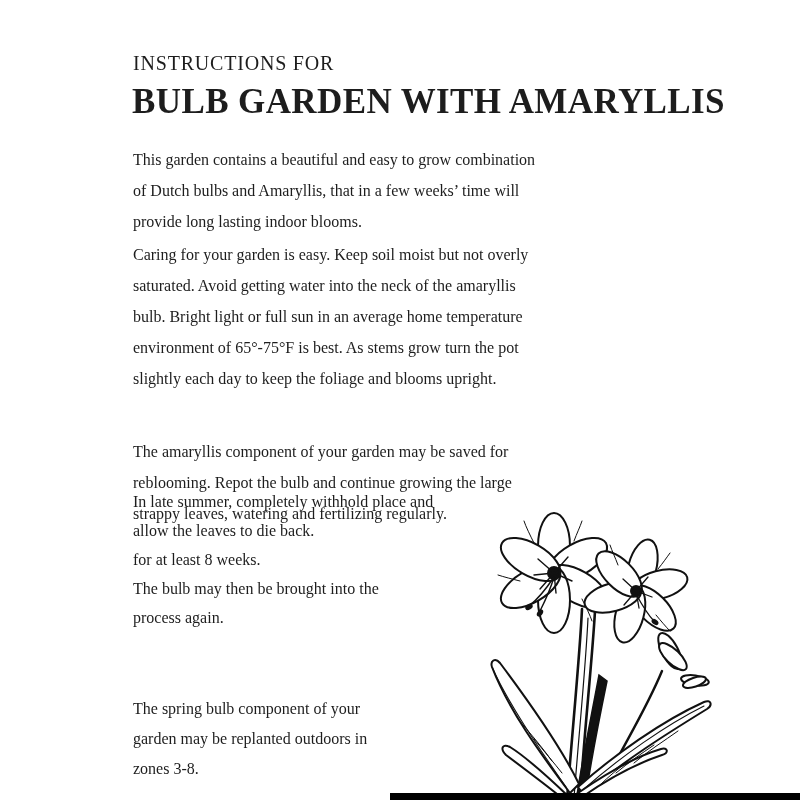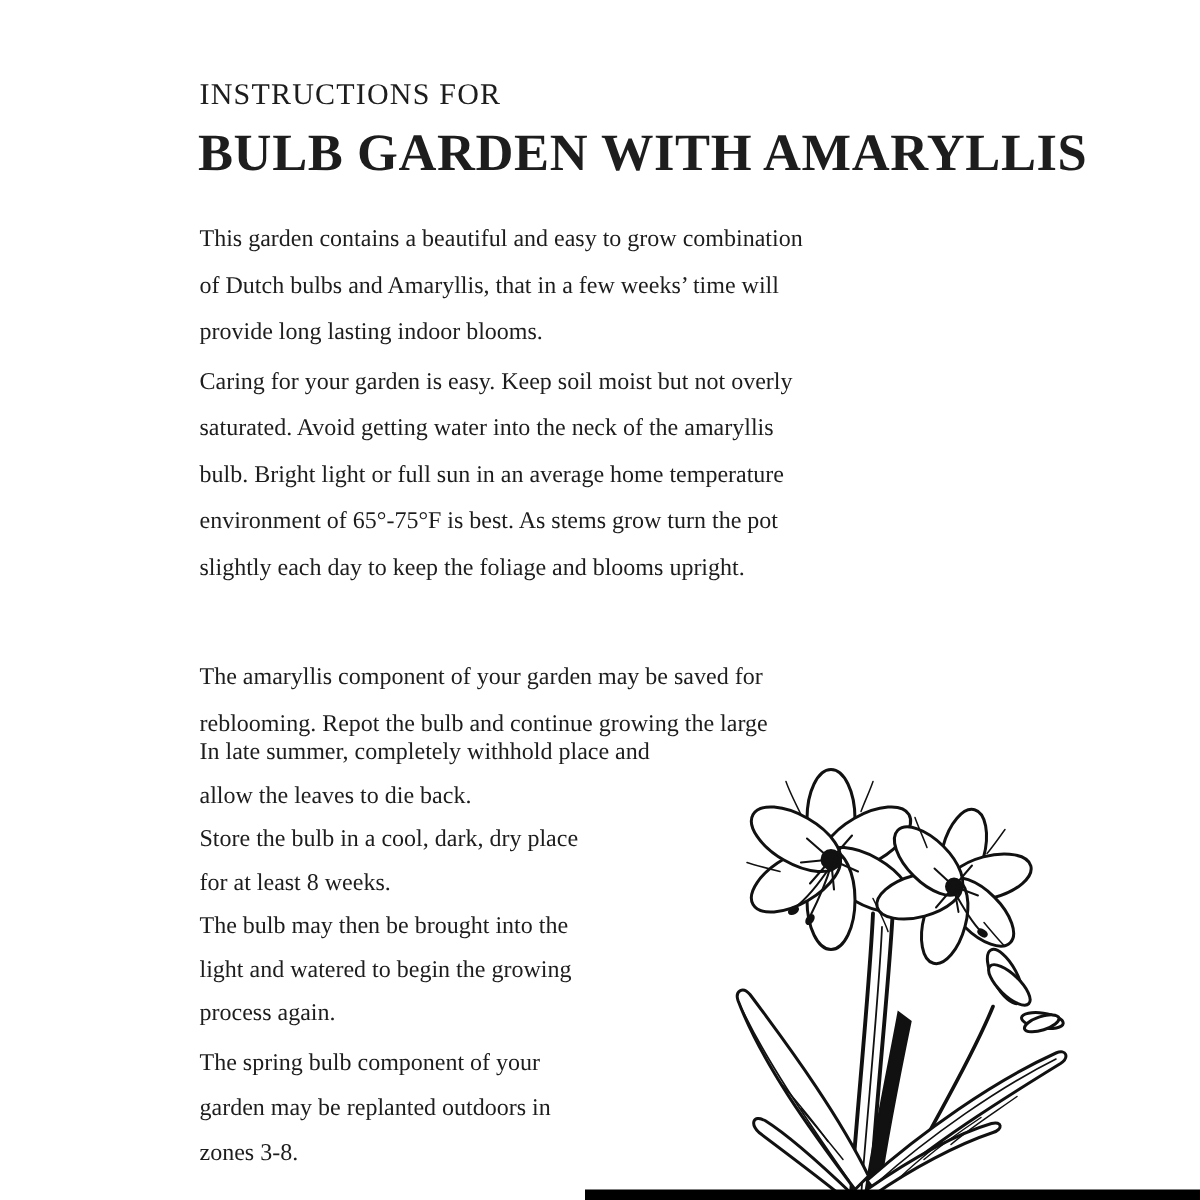--- a/index.html
+++ b/index.html
@@ -57,28 +57,27 @@
   <div class="para p-care">
       <div class="t-line">Caring for your garden is easy. Keep soil moist but not overly</div>
       <div class="t-line">saturated. Avoid getting water into the neck of the amaryllis</div>
       <div class="t-line">bulb. Bright light or full sun in an average home temperature</div>
       <div class="t-line">environment of 65°-75°F is best. As stems grow turn the pot</div>
       <div class="t-line">slightly each day to keep the foliage and blooms upright.</div>
     </div>
   <div class="para p-rebloom">
       <div class="t-line">The amaryllis component of your garden may be saved for</div>
       <div class="t-line">reblooming. Repot the bulb and continue growing the large</div>
+      <div class="t-line">strappy leaves, watering and fertilizing regularly.</div>
     </div>
   <div class="para p-steps">
       <div class="t-line">In late summer, completely withhold place and</div>
       <div class="t-line">allow the leaves to die back.</div>
-      <div class="t-line">Store the bulb in a cool, dark, dry place</div>
       <div class="t-line">for at least 8 weeks.</div>
       <div class="t-line">The bulb may then be brought into the</div>
-      <div class="t-line">light and watered to begin the growing</div>
       <div class="t-line">process again.</div>
     </div>
   <div class="para p-spring">
       <div class="t-line">The spring bulb component of your</div>
       <div class="t-line">garden may be replanted outdoors in</div>
       <div class="t-line">zones 3-8.</div>
     </div>
 
   <div class="illustration">
     <svg viewBox="0 0 270 297" xmlns="http://www.w3.org/2000/svg" fill="none" stroke="#111111" stroke-width="2" stroke-linecap="round">

